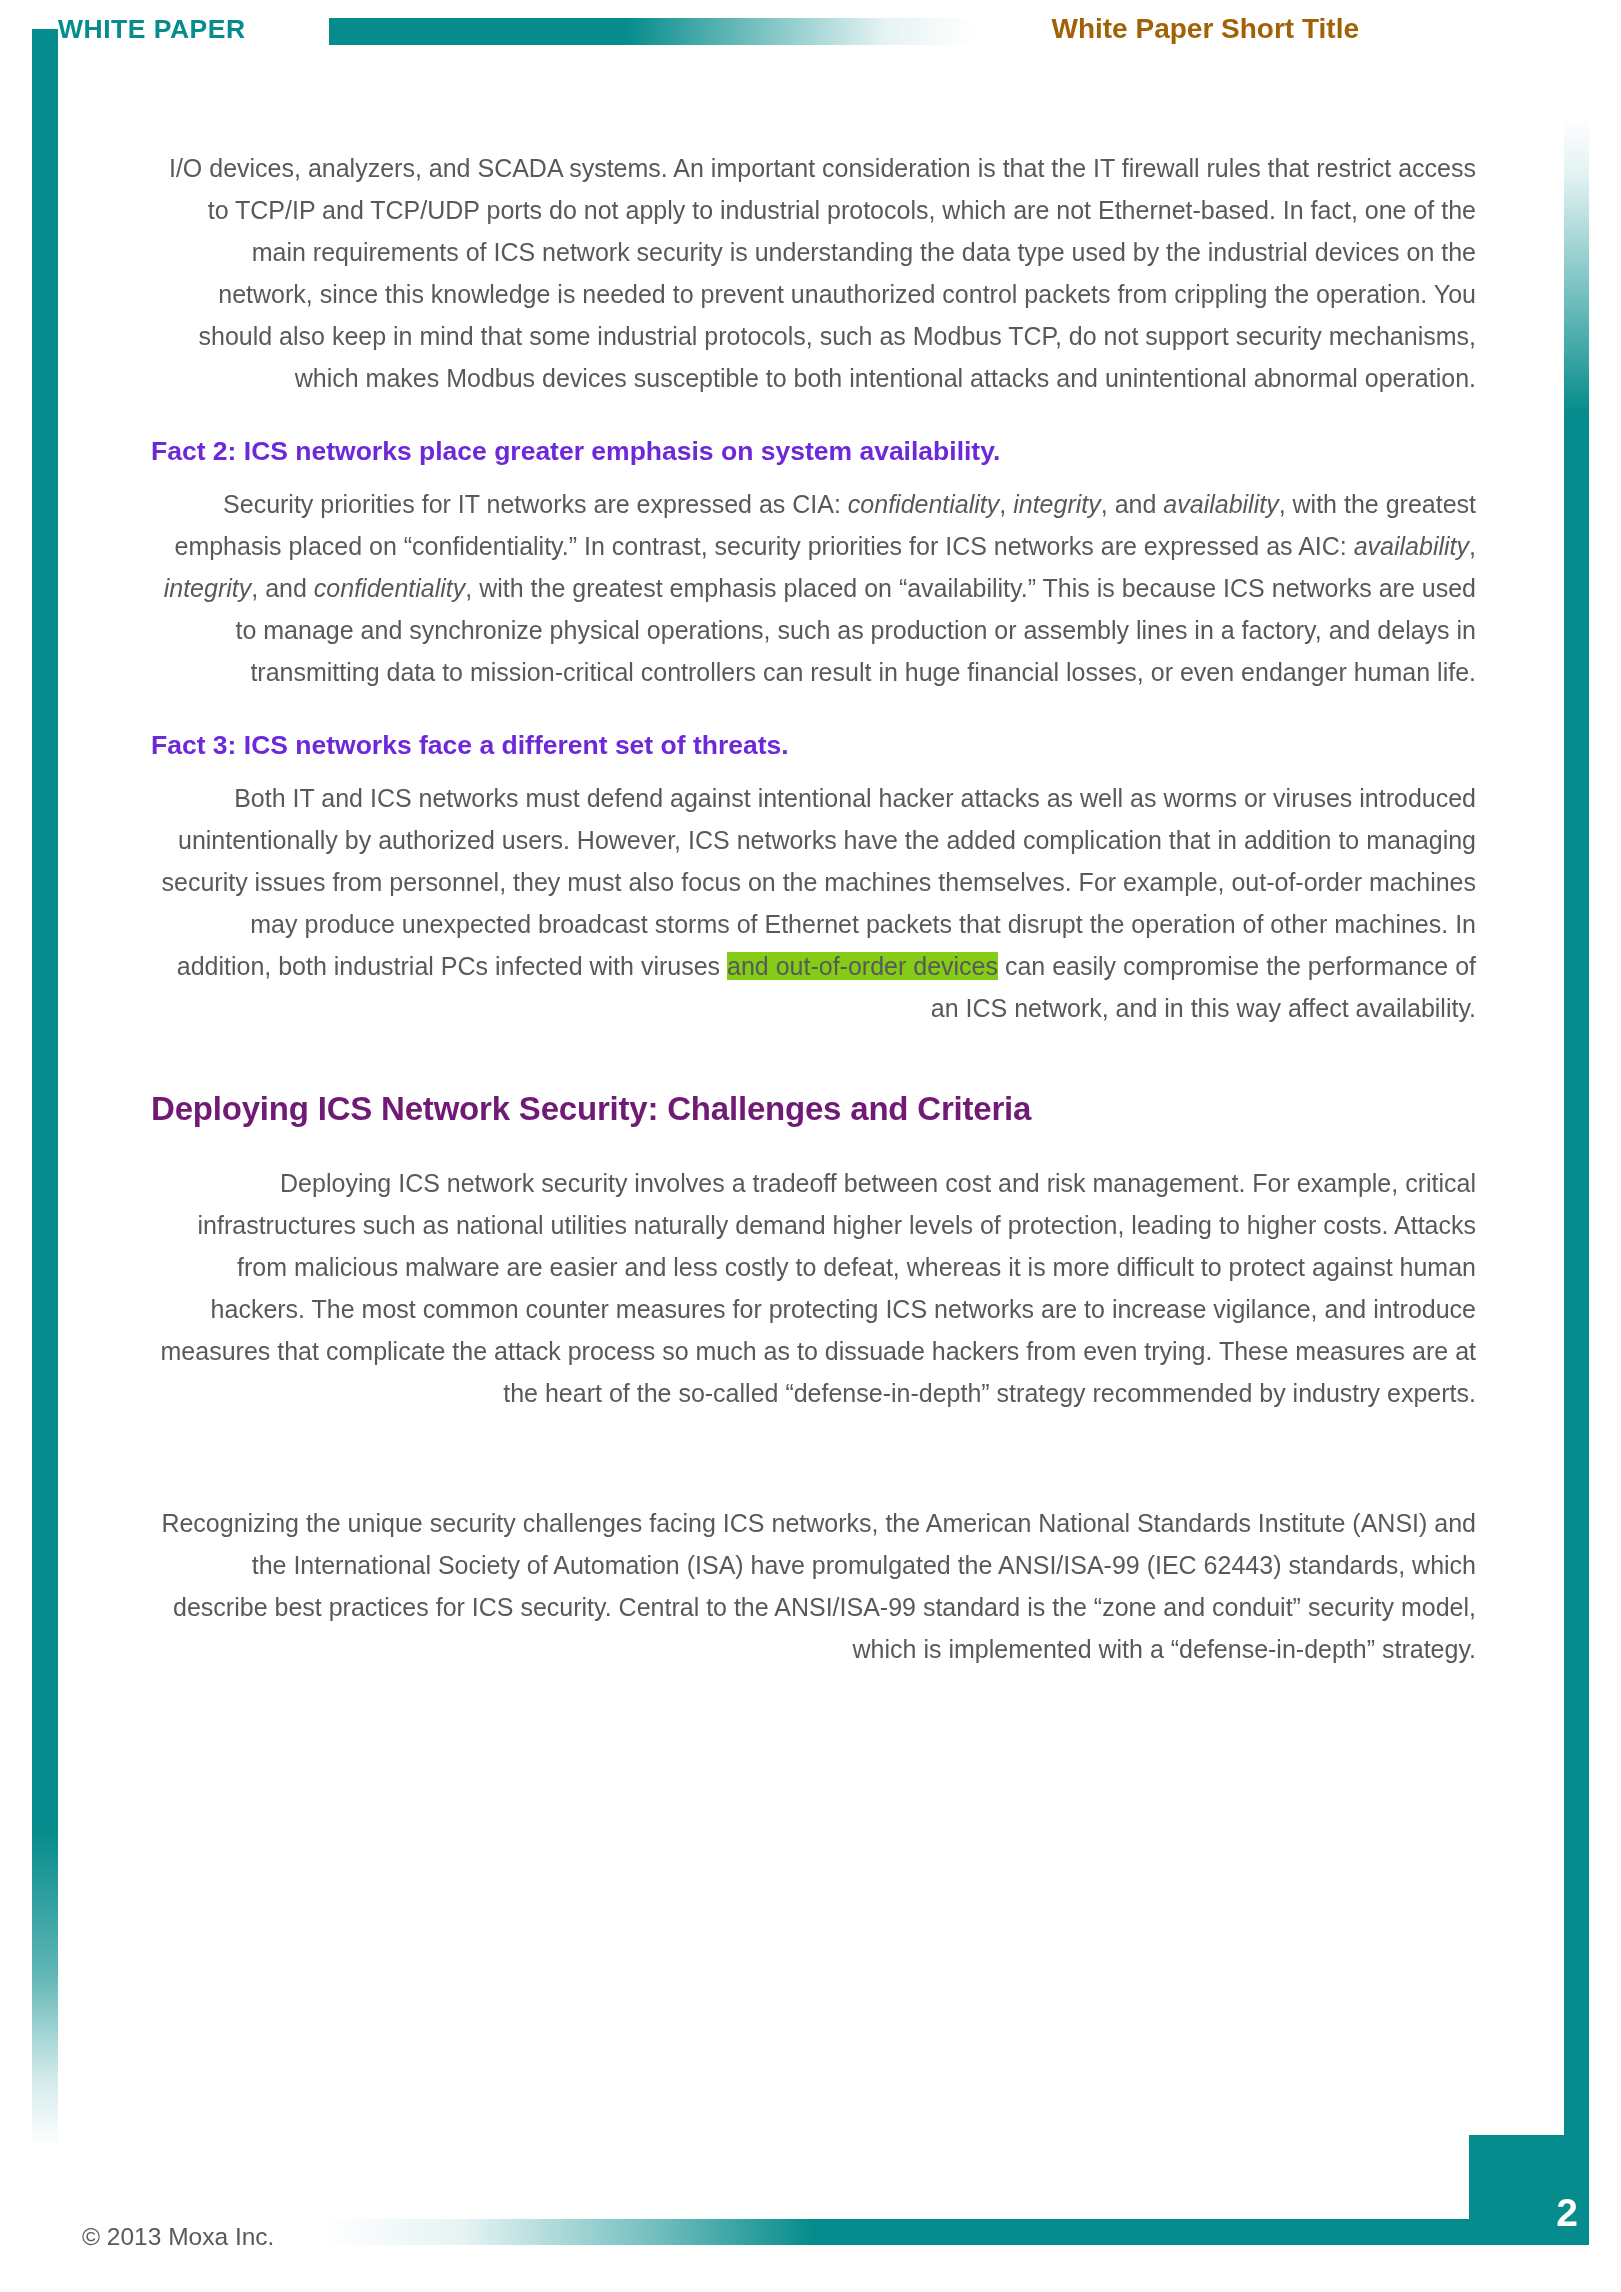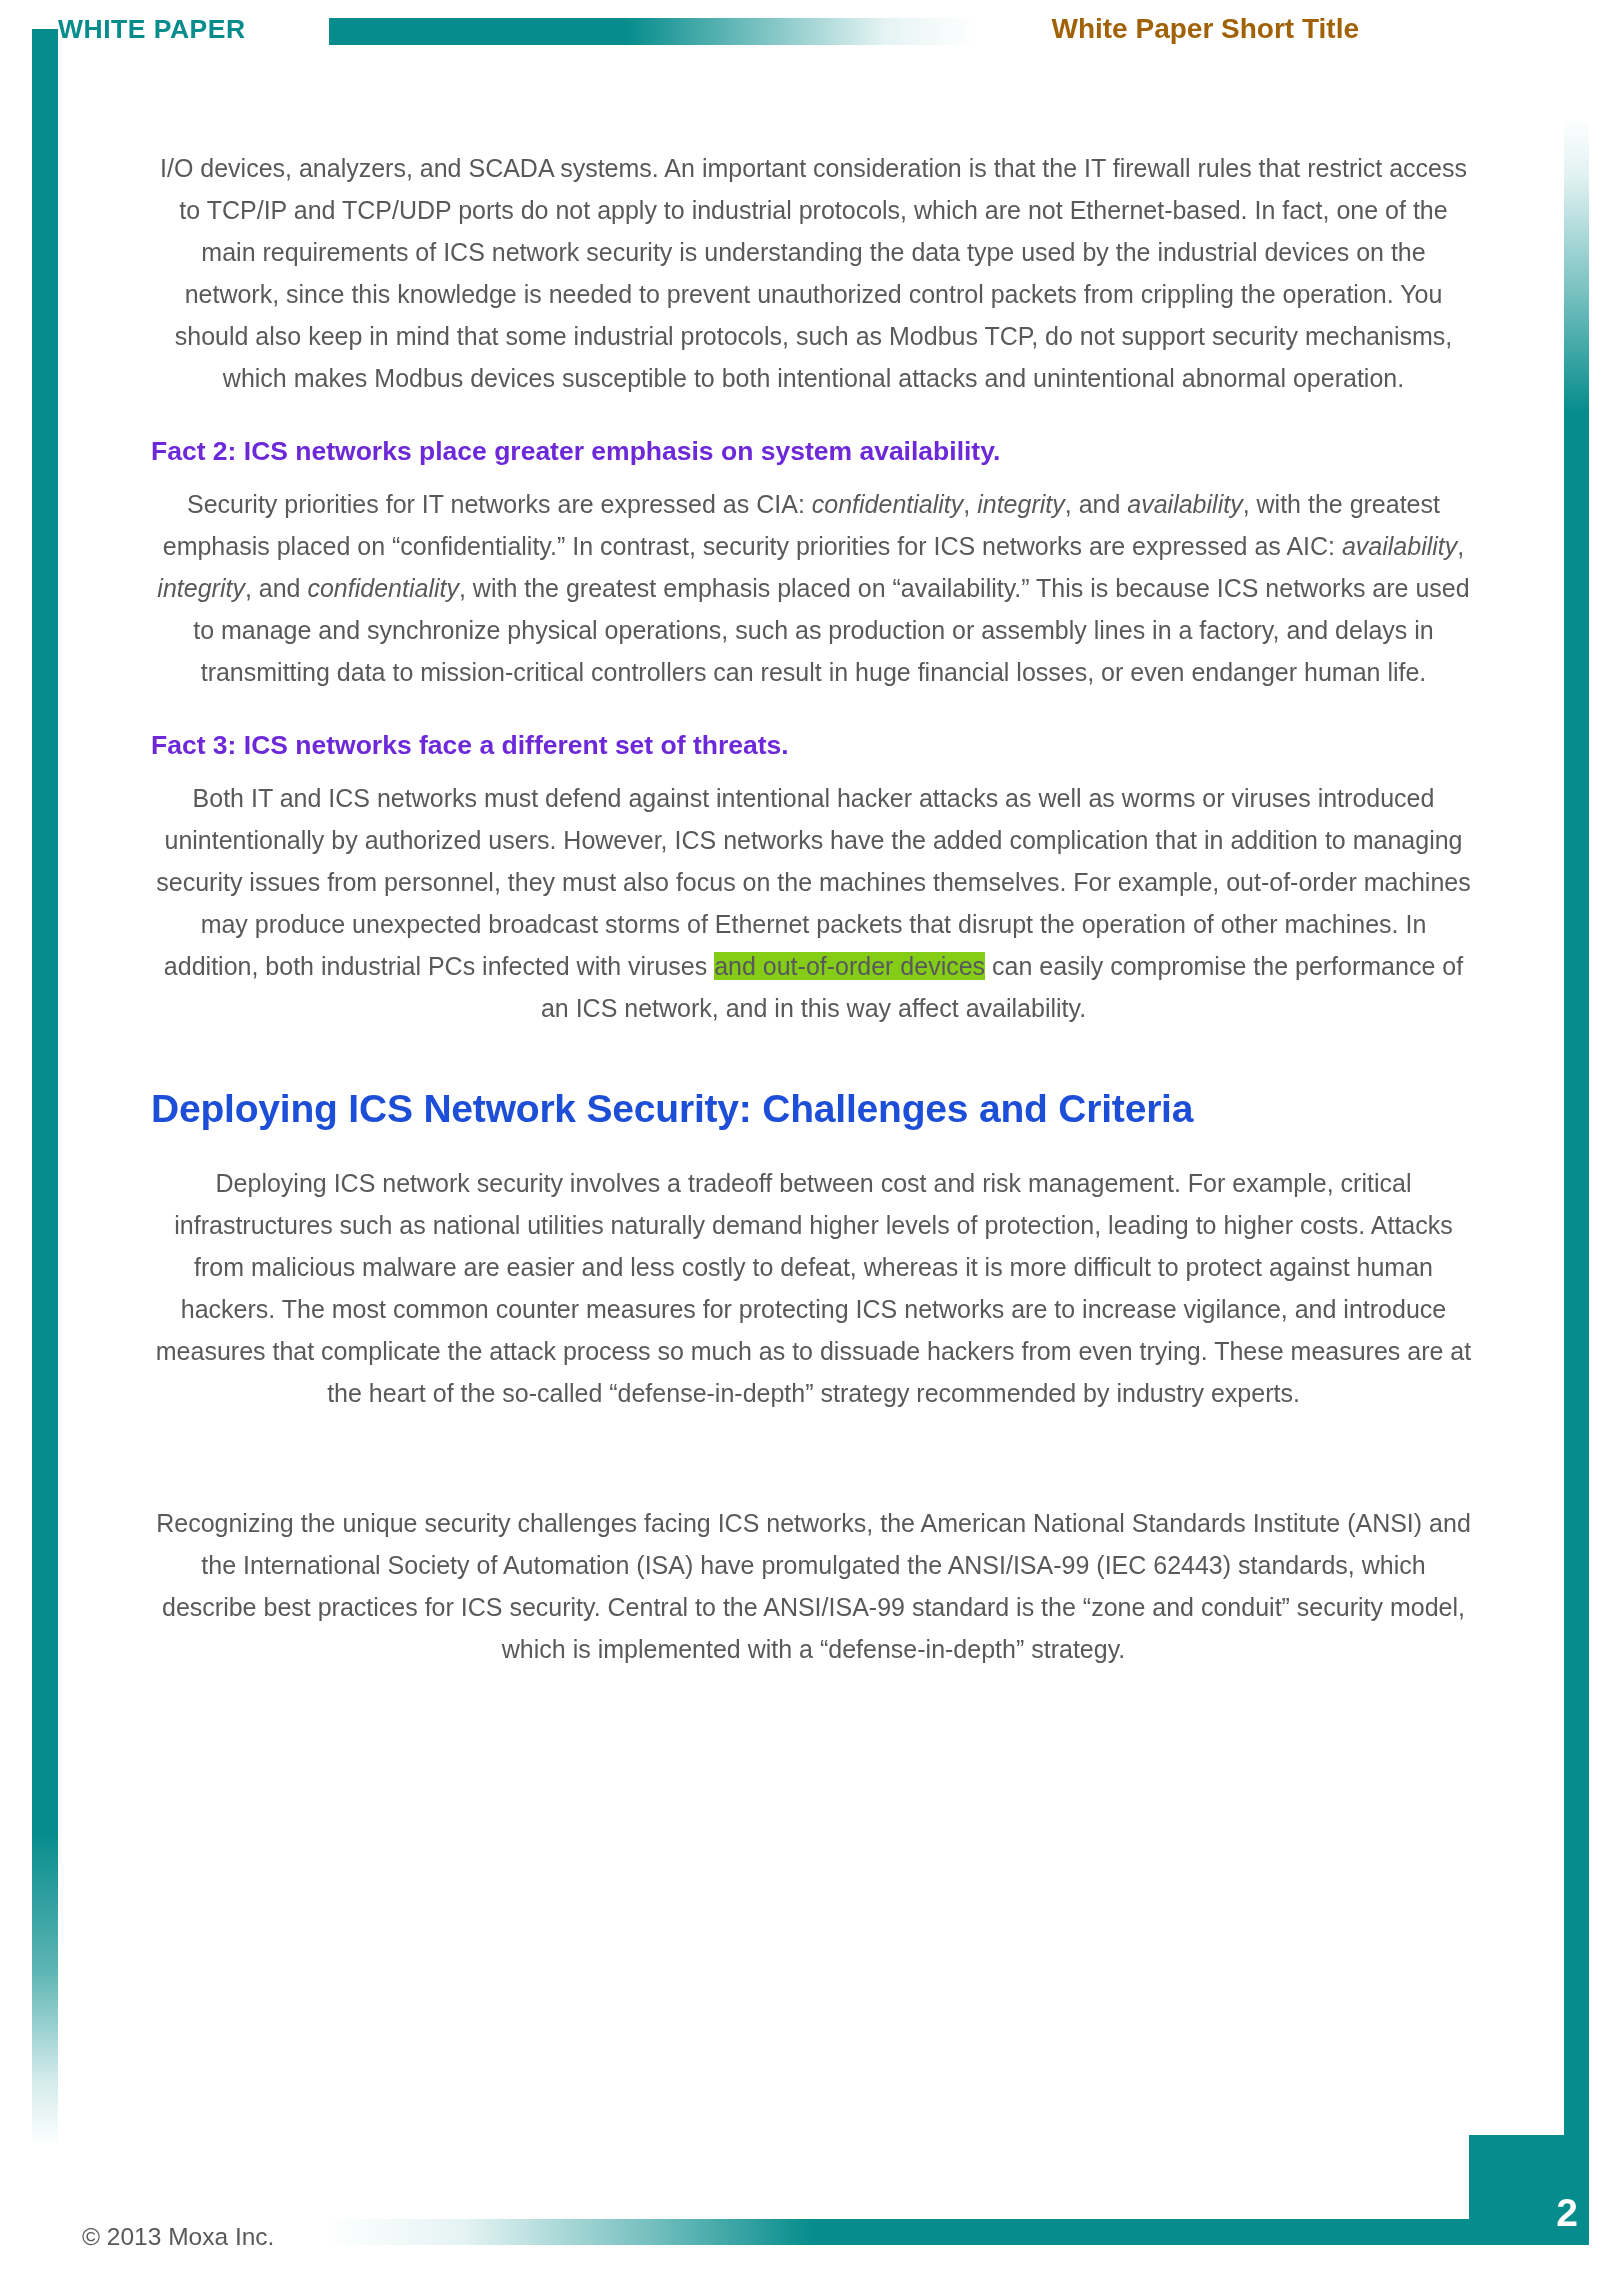--- a/index.html
+++ b/index.html
@@ -102,33 +102,33 @@
     position: absolute;
     left: 151px;
     top: 147px;
     width: 1325px;
   }
   p.body-text {
     margin: 0 0 0 0;
     font-size: 25px;
     line-height: 42px;
     color: #58595b;
-    text-align: center;
+    text-align: right;
   }
   p.body-text em {
     font-style: italic;
   }
   .hl {
     background: #84cc16;
   }
   h2.section-title {
     margin: 0;
-    font-size: 39px;
-    font-weight: bold;
-    color: #1d4ed8;
+    font-size: 33px;
+    font-weight: bold;
+    color: #701a75;
     line-height: 45px;
     letter-spacing: -0.2px;
   }
   h3.fact-title {
     margin: 0;
     font-size: 26.5px;
     font-weight: bold;
     color: #6d28d9;
     line-height: 39px;
   }

